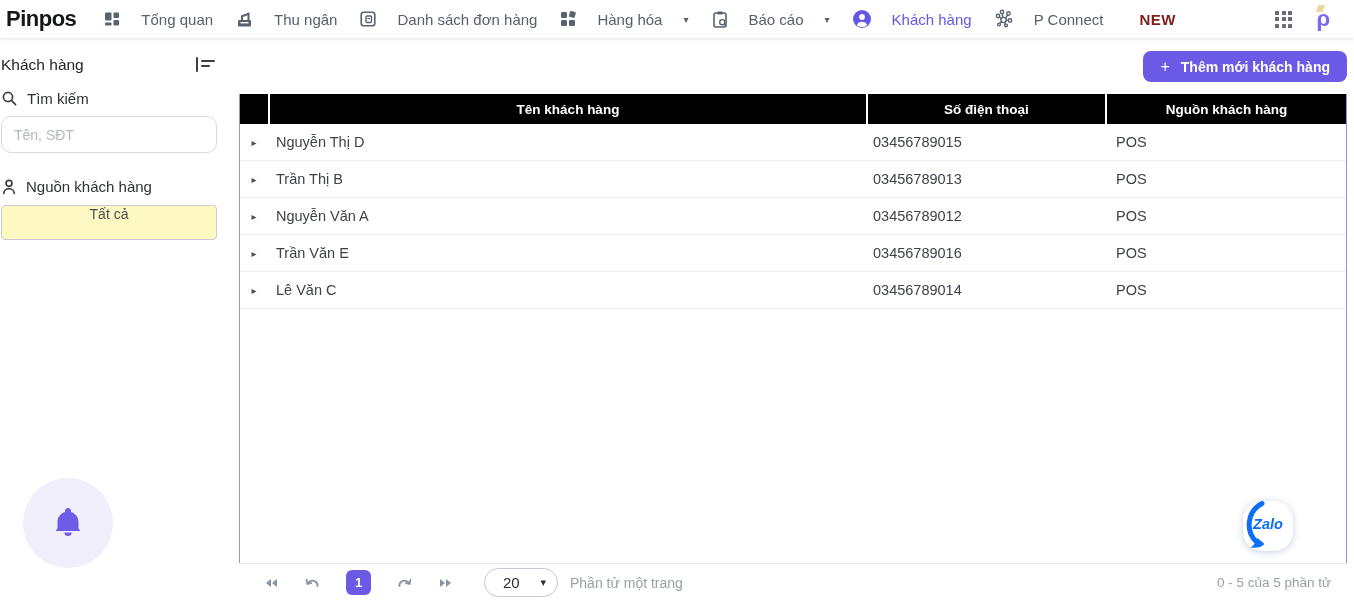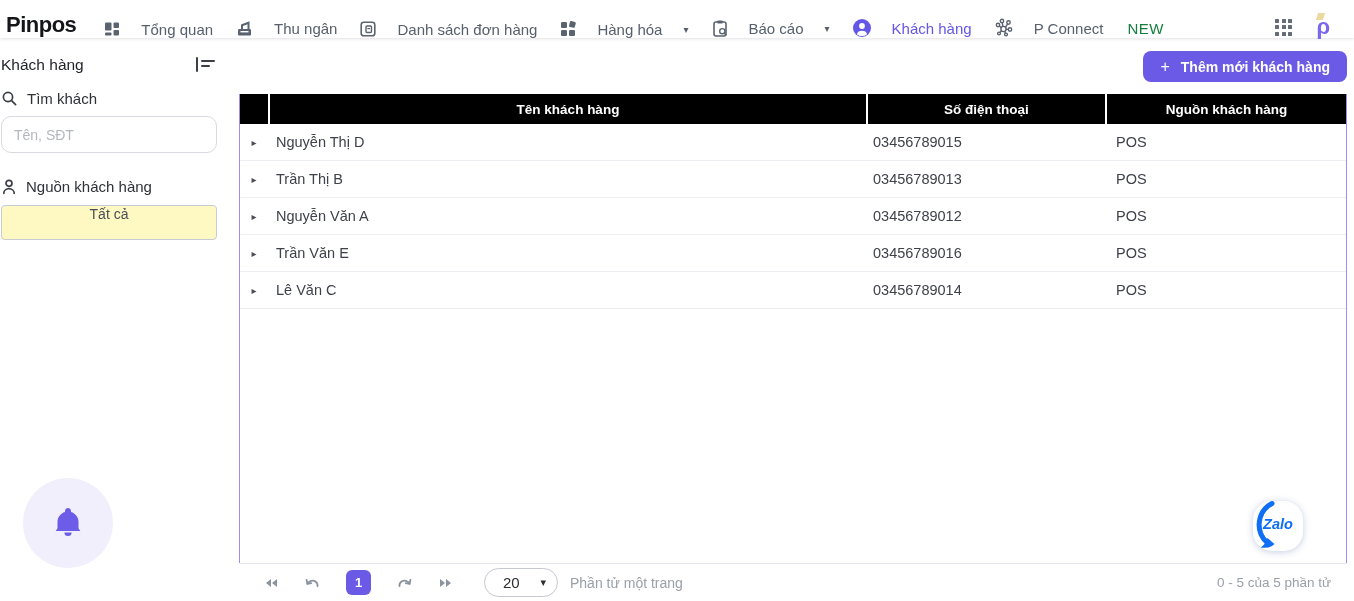--- a/index.html
+++ b/index.html
@@ -1,28 +1,28 @@
 <!DOCTYPE html>
 <html><head>
 <meta charset="utf-8">
 <style>
   * { box-sizing: border-box; margin: 0; padding: 0; }
   html,body { width:1354px; height:601px; overflow:hidden; background:#fff;
     font-family:"Liberation Sans", sans-serif; }
 
   
-  .topbar { height:38px; display:flex; align-items:flex-end; padding:0 10px 0 6px;
+  .topbar { height:38px; display:flex; align-items:center; padding:0 10px 0 6px;
     background:#fff; box-shadow:0 1px 3px rgba(40,40,70,.14); position:relative; z-index:5; }
   .logo { font-size:22px; font-weight:700; color:#15161a; letter-spacing:-.5px; margin-right:16px; }
   .nav-item { display:flex; align-items:center; gap:20px; margin:0 11px; font-size:15px;
     color:#57606c; cursor:pointer; white-space:nowrap; }
   .nav-item svg { flex:0 0 auto; }
   .nav-item.active { color:#6457e8; }
   .caret { font-size:10px; color:#57606c; margin-left:1px; }
-  .badge-new { color:#15803d; font-weight:400; font-size:15px; margin-left:4px; letter-spacing:.5px; }
+  .badge-new { color:#7f1d1d; font-weight:700; font-size:15px; margin-left:16px; letter-spacing:.5px; }
   .topbar-right { margin-left:auto; display:flex; align-items:center; gap:24px; padding-right:14px; }
   .apps-grid { display:grid; grid-template-columns:repeat(3,4px); grid-auto-rows:4px; gap:2.5px; }
   .apps-grid i { background:#666c78; border-radius:.5px; }
   .brand-mark { position:relative; font-size:22px; font-weight:700; color:#7b68ee; line-height:1; }
   .brand-mark::before { content:""; position:absolute; left:1px; top:-3px; width:7px; height:7px;
     background:#ecd9a0; transform:skewX(-18deg); z-index:-1; }
 
   
   .layout { display:flex; height:563px; }
 
@@ -74,21 +74,21 @@
   .pg-page { width:25px; height:25px; background:#6a5ae6; border-radius:6px; color:#fff;
     font-size:13px; font-weight:700; display:flex; align-items:center; justify-content:center; cursor:pointer; }
   .pg-select { margin-left:30px; width:74px; height:29px; border:1.4px solid #c6c8d0; border-radius:15px;
     display:flex; align-items:center; justify-content:space-between; padding:0 11px 0 18px;
     font-size:15px; color:#2c2e33; cursor:pointer; }
   .pg-select .caret { color:#2c2e33; font-size:11px; }
   .pg-perpage { margin-left:12px; font-size:14px; color:#9aa0a8; }
   .pg-range { margin-left:auto; font-size:13.5px; color:#9aa0a8; }
 
   
-  .zalo { position:absolute; right:50px; bottom:49px; width:52px; height:52px; cursor:pointer; }
+  .zalo { position:absolute; right:60px; bottom:49px; width:52px; height:52px; cursor:pointer; }
   .zalo .bubble { position:absolute; inset:1px; background:#fff; border-radius:19px;
     box-shadow:0 1px 7px rgba(20,60,140,.25); }
   .zalo svg { position:absolute; inset:0; }
   .zalo .z-text { position:absolute; inset:0; display:flex; align-items:center; justify-content:center;
     color:#0e6ef6; font-weight:700; font-size:14.5px; font-style:italic; padding-bottom:4px; }
 </style>
 </head>
 <body>
 
 <div class="topbar">
@@ -209,21 +209,21 @@
             <line x1="8" y1="11" x2="15" y2="11"></line>
         </g>
       </svg>
     </div>
 
     <div class="sb-label">
       <svg width="17" height="17" viewBox="0 0 17 17">
         <circle cx="7" cy="7" r="4.6" fill="none" stroke="#3c3f46" stroke-width="1.7"></circle>
         <line x1="10.6" y1="10.6" x2="14.6" y2="14.6" stroke="#3c3f46" stroke-width="1.7" stroke-linecap="round"></line>
       </svg>
-      <span>Tìm khách</span>
+      <span>Tìm kiếm</span>
     </div>
     <input class="sb-input" type="text" placeholder="Tên, SĐT" style="">
 
     <div class="sb-label src">
       <svg width="16" height="17" viewBox="0 0 16 17">
         <circle cx="8" cy="5.3" r="3" fill="none" stroke="#3c3f46" stroke-width="1.7"></circle>
         <path d="M2.8 15.3 a5.2 4.6 0 0 1 10.4 0" fill="none" stroke="#3c3f46" stroke-width="1.7" stroke-linecap="round"></path>
       </svg>
       <span>Nguồn khách hàng</span>
     </div>

